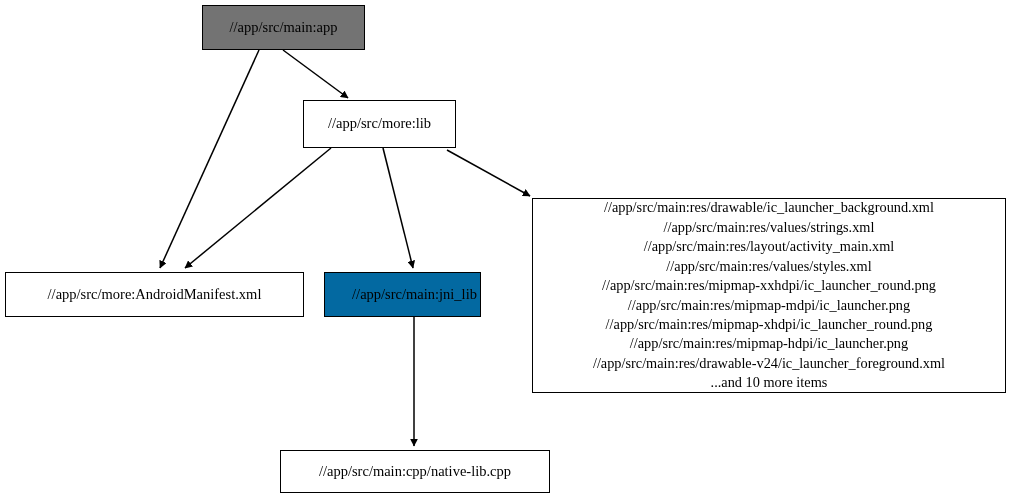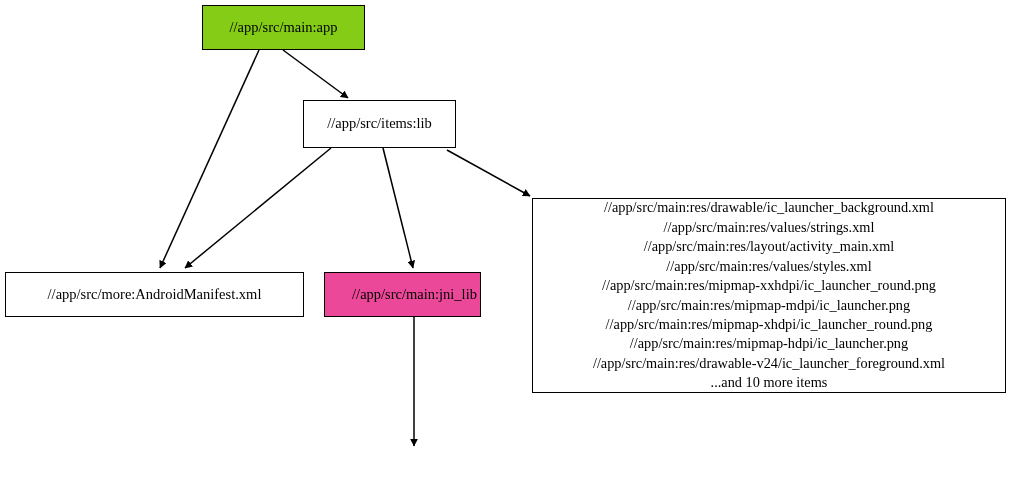--- a/index.html
+++ b/index.html
@@ -67,43 +67,46 @@
     <g id="edges-group" stroke="#000000" stroke-width="1.5" fill="none" marker-end="url(#arrowhead)">
         <line x1="283" y1="50" x2="348" y2="98"></line>
         <line x1="259" y1="50" x2="160" y2="268"></line>
         <line x1="331" y1="148" x2="185" y2="268"></line>
         <line x1="383" y1="148" x2="413" y2="268"></line>
         <line x1="447" y1="150" x2="530" y2="196"></line>
         <line x1="414" y1="317" x2="414" y2="446"></line>
       </g>
   </svg>
 
-  <div class="node" style="left: 202px; top: 5px; width: 163px; height: 45px; border-color: rgb(0, 0, 0); background: #84cc16;">
+  <div class="node" style="left: 202px; top: 5px; width: 163px; height: 45px; border-color: rgb(0, 0, 0); background: #737373;">
     <span class="node-label">//app/src/main:app</span>
   </div>
 
   <div class="node" style="left: 303px; top: 100px; width: 153px; height: 48px; border-color: rgb(0, 0, 0); background: rgb(255, 255, 255);">
-    <span class="node-label">//app/src/items:lib</span>
+    <span class="node-label">//app/src/more:lib</span>
   </div>
 
   <div class="node" style="left: 5px; top: 272px; width: 299px; height: 45px; border-color: rgb(0, 0, 0); background: rgb(255, 255, 255);">
     <span class="node-label">//app/src/more:AndroidManifest.xml</span>
   </div>
 
-  <div class="node" style="left: 324px; top: 272px; width: 157px; height: 45px; border-color: rgb(0, 0, 0); background: #ec4899; padding-left: 24px;">
+  <div class="node" style="left: 324px; top: 272px; width: 157px; height: 45px; border-color: rgb(0, 0, 0); background: #0369a1; padding-left: 24px;">
     <span class="node-label">//app/src/main:jni_lib</span>
   </div>
 
   <div class="node multiline" style="left: 532px; top: 198px; width: 474px; height: 195px; border-color: rgb(0, 0, 0); background: rgb(255, 255, 255);">
     <span class="node-label">//app/src/main:res/drawable/ic_launcher_background.xml
 //app/src/main:res/values/strings.xml
 //app/src/main:res/layout/activity_main.xml
 //app/src/main:res/values/styles.xml
 //app/src/main:res/mipmap-xxhdpi/ic_launcher_round.png
 //app/src/main:res/mipmap-mdpi/ic_launcher.png
 //app/src/main:res/mipmap-xhdpi/ic_launcher_round.png
 //app/src/main:res/mipmap-hdpi/ic_launcher.png
 //app/src/main:res/drawable-v24/ic_launcher_foreground.xml
 ...and 10 more items</span>
   </div>
 
+  <div class="node" style="left: 280px; top: 450px; width: 270px; height: 43px; border-color: rgb(0, 0, 0); background: rgb(255, 255, 255);">
+    <span class="node-label">//app/src/main:cpp/native-lib.cpp</span>
+  </div>
 
 </div>
 
 </body></html>

